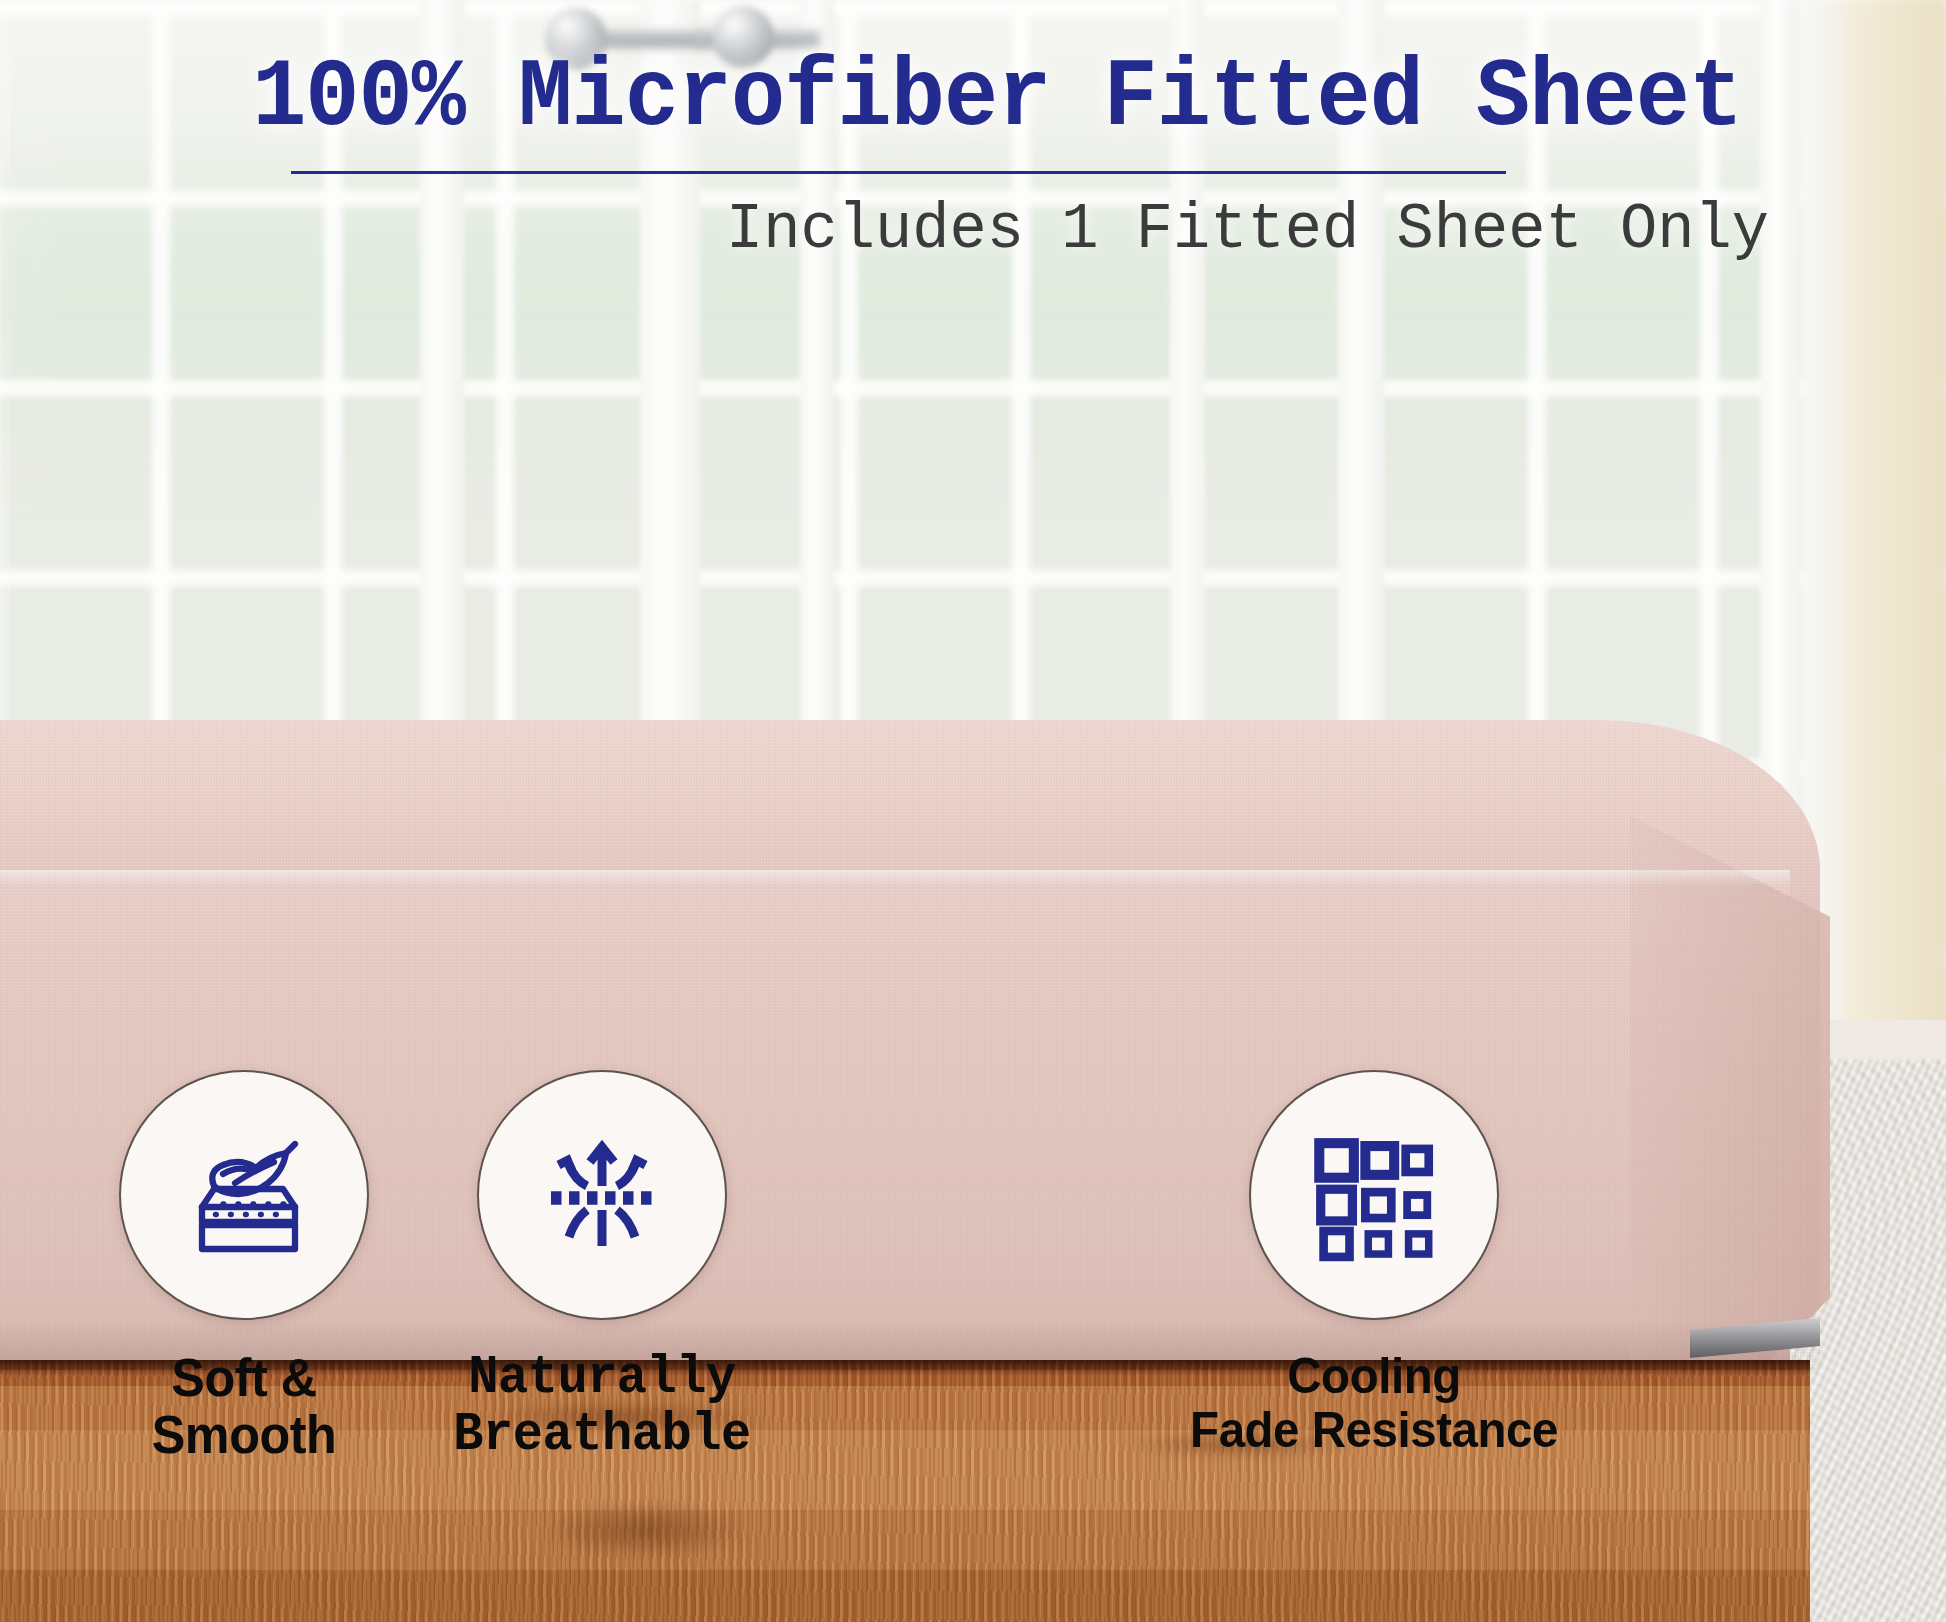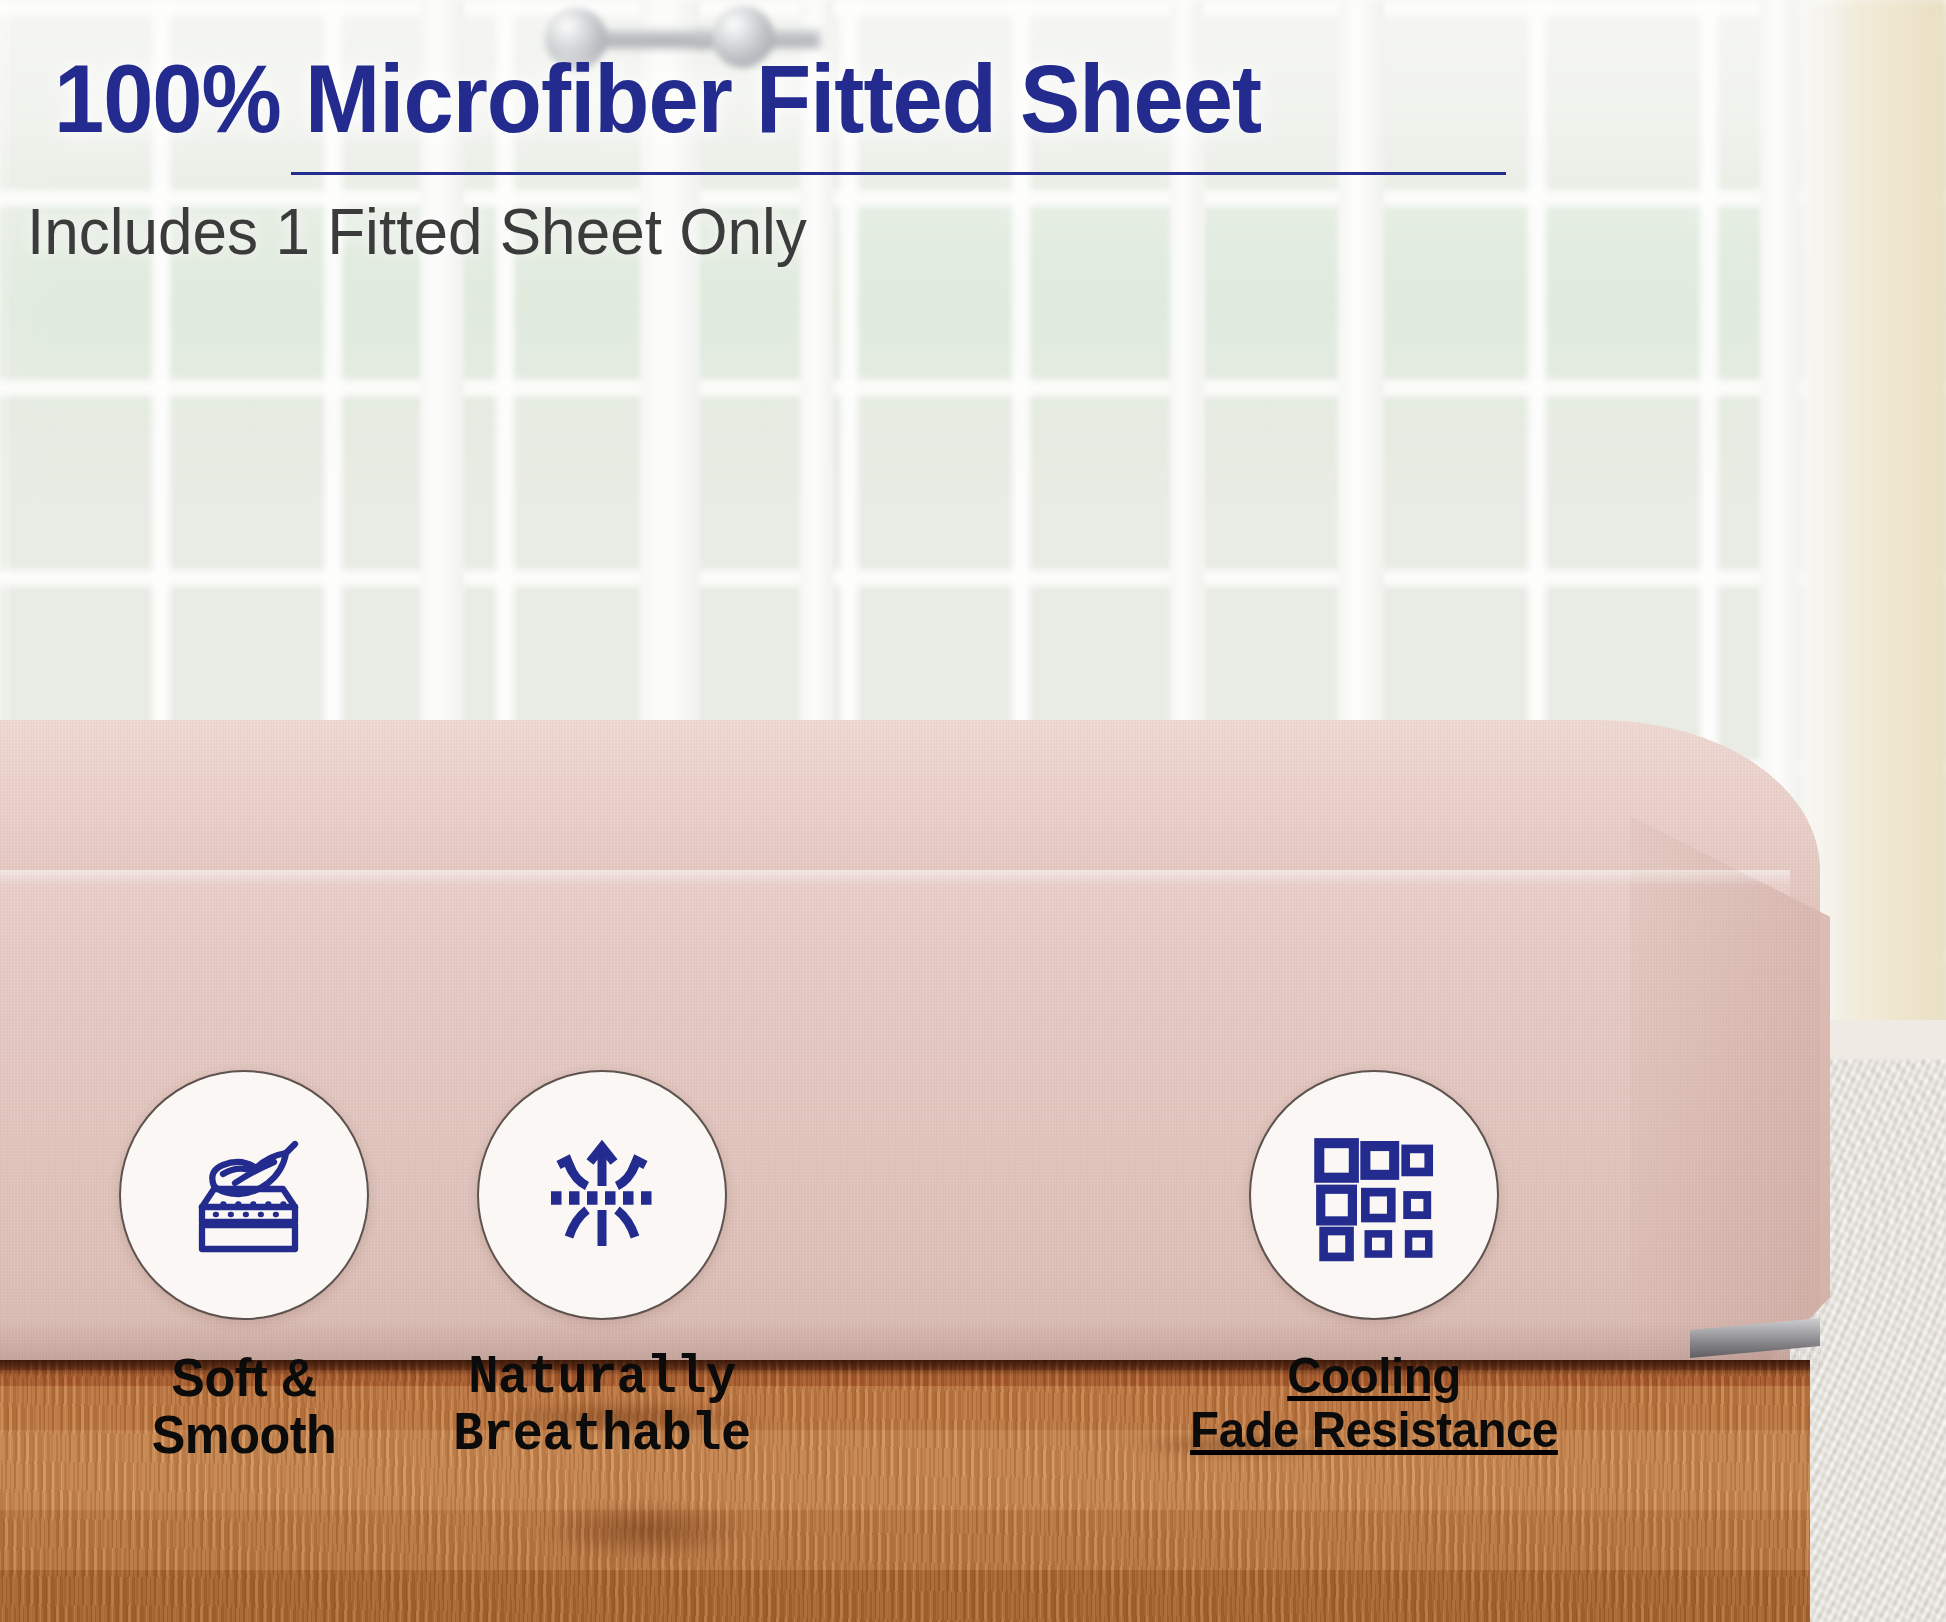--- a/index.html
+++ b/index.html
@@ -110,21 +110,21 @@
     position:absolute; left:1440px; top:1060px; width:506px; height:562px;
     background:
       repeating-linear-gradient(115deg, rgba(255,255,255,.55) 0 3px, rgba(190,184,175,.35) 3px 7px),
       repeating-linear-gradient(35deg, rgba(255,255,255,.35) 0 4px, rgba(175,168,158,.25) 4px 9px);
     filter:blur(1px);
     opacity:.85;
   }
 
   
   .header{
-    position:absolute; left:0; top:0; width:1796px; text-align:left; z-index:40;
+    position:absolute; left:0; top:0; width:1796px; text-align:right; z-index:40;font-family:Liberation Mono, monospace;
   }
   .title{
     font-size:96px; font-weight:700; letter-spacing:-1px;
     color:#232b8f;
     padding-top:44px;
     text-shadow:0 0 18px rgba(255,255,255,.85), 0 0 40px rgba(255,255,255,.7);
     white-space:nowrap;
     transform:scaleX(.94);
   }
   .divider{
@@ -214,21 +214,21 @@
   
   .features{
     position:absolute; left:0; top:1070px; width:1810px; height:552px; z-index:30;margin-left:44px;
   }
   .feature{
     position:absolute; top:0; width:330px; text-align:center;
   }
   .feature.f1{ left:35px; }
   .feature.f2{ left:393px;font-family:Liberation Mono, monospace; }
   .feature.f3{ left:785px; }
-  .feature.f4{ left:1155px;text-decoration:underline; }
+  .feature.f4{ left:1155px; }
 
   .circle{
     width:250px; height:250px; margin:0 auto;
     border-radius:50%;
     background:#fbf7f4;
     border:2px solid #5e534f;
     box-shadow:0 3px 12px rgba(90,50,40,.18);
     display:flex; align-items:center; justify-content:center;
   }
   .circle svg{ display:block; }

